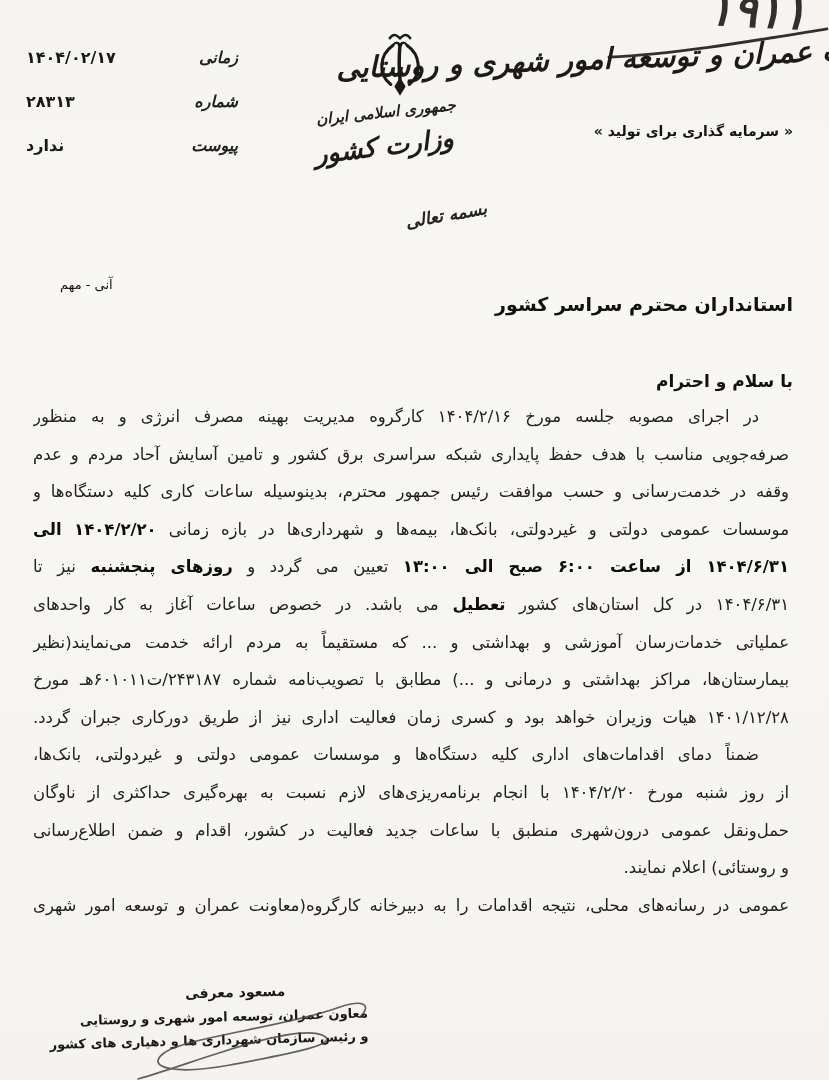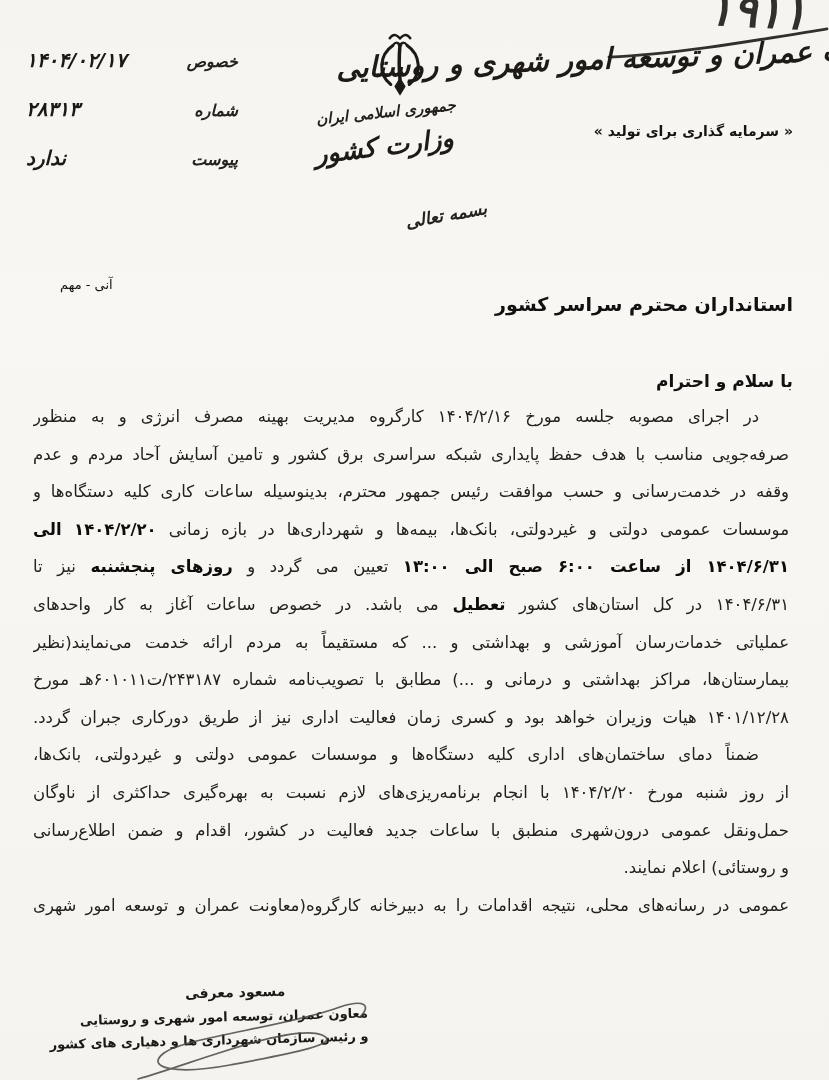--- a/index.html
+++ b/index.html
@@ -32,21 +32,21 @@
   }
   .emblem-ministry{
     position:absolute;top:131px;left:316px;width:138px;text-align:center;
     font-family:"DejaVu Serif",serif;font-style:italic;font-weight:700;
     font-size:26px;color:#1d1a17;transform:rotate(-7deg);white-space:nowrap;
   }
   
   .meta{position:absolute;top:48px;left:26px;width:212px;}
   .meta-row{display:flex;justify-content:space-between;align-items:baseline;margin-bottom:25px;direction:rtl;}
   .meta-label{font-family:"DejaVu Serif",serif;font-style:italic;font-weight:700;font-size:16px;color:#23211e;}
-  .meta-value{font-weight:700;font-size:20px;letter-spacing:1px;color:#1b1916;direction:ltr;font-style:italic;}
+  .meta-value{font-weight:700;font-size:16px;letter-spacing:1px;color:#1b1916;direction:ltr;}
   .besmele{
     position:absolute;top:205px;left:405px;
     font-family:"DejaVu Serif",serif;font-style:italic;font-weight:700;
     font-size:17px;color:#26231f;transform:rotate(-10deg);white-space:nowrap;
   }
   .priority{position:absolute;top:249px;left:60px;font-weight:400;font-size:13px;color:#131110;white-space:nowrap;margin-top:28px;}
   .recipient{position:absolute;top:293px;right:36px;font-weight:700;font-size:19px;color:#121110;text-align:center;}
   .salutation{position:absolute;top:371px;right:36px;font-weight:700;font-size:17px;color:#121110;}
   
   .body-text{position:absolute;top:398px;right:40px;left:33px;direction:rtl;}
@@ -86,21 +86,21 @@
       <path d="M44 17 C57 26 59 45 46 55" stroke-width="3"></path>
       <path d="M44 17 C41 13 38 14 38 17" stroke-width="2.2"></path>
     </g>
     <path d="M37 48 L42.5 57 L37 66 L31.5 57 Z" fill="#1c1a17"></path>
   </svg>
   <div class="emblem-country">جمهوری اسلامی ایران</div>
   <div class="emblem-ministry">وزارت کشور</div>
 
   <div class="meta">
     <div class="meta-row">
-      <span class="meta-label">خصوص</span>
+      <span class="meta-label">زمانی</span>
       <span class="meta-value">۱۴۰۴/۰۲/۱۷</span>
     </div>
     <div class="meta-row">
       <span class="meta-label">شماره</span>
       <span class="meta-value">۲۸۳۱۳</span>
     </div>
     <div class="meta-row">
       <span class="meta-label">پیوست</span>
       <span class="meta-value">ندارد</span>
     </div>
@@ -116,21 +116,21 @@
   <div class="body-text">
       <div class="bline indent"><span>در اجرای مصوبه جلسه مورخ ۱۴۰۴/۲/۱۶ کارگروه مدیریت بهینه مصرف انرژی و به منظور</span></div>
       <div class="bline"><span>صرفه‌جویی مناسب با هدف حفظ پایداری شبکه سراسری برق کشور و تامین آسایش آحاد مردم و عدم</span></div>
       <div class="bline"><span>وقفه در خدمت‌رسانی و حسب موافقت رئیس جمهور محترم، بدینوسیله ساعات کاری کلیه دستگاه‌ها و</span></div>
       <div class="bline"><span>موسسات عمومی دولتی و غیردولتی، بانک‌ها، بیمه‌ها و شهرداری‌ها در بازه زمانی </span><span class="b">۱۴۰۴/۲/۲۰ الی</span></div>
       <div class="bline"><span class="b">۱۴۰۴/۶/۳۱ از ساعت ۶:۰۰ صبح الی ۱۳:۰۰</span><span> تعیین می گردد و </span><span class="b">روزهای پنجشنبه</span><span> نیز تا</span></div>
       <div class="bline"><span>۱۴۰۴/۶/۳۱ در کل استان‌های کشور </span><span class="b">تعطیل</span><span> می باشد. در خصوص ساعات آغاز به کار واحدهای</span></div>
       <div class="bline"><span>عملیاتی خدمات‌رسان آموزشی و بهداشتی و ... که مستقیماً به مردم ارائه خدمت می‌نمایند(نظیر</span></div>
       <div class="bline"><span>بیمارستان‌ها، مراکز بهداشتی و درمانی و ...) مطابق با تصویب‌نامه شماره ۲۴۳۱۸۷/ت۶۰۱۰۱۱هـ مورخ</span></div>
       <div class="bline"><span>۱۴۰۱/۱۲/۲۸ هیات وزیران خواهد بود و کسری زمان فعالیت اداری نیز از طریق دورکاری جبران گردد.</span></div>
-      <div class="bline indent"><span>ضمناً دمای ساختمان‌های اداری کلیه دستگاه‌ها و موسسات عمومی دولتی و غیردولتی، بانک‌ها،</span></div>
+      <div class="bline indent"><span>ضمناً دمای اقدامات‌های اداری کلیه دستگاه‌ها و موسسات عمومی دولتی و غیردولتی، بانک‌ها،</span></div>
       <div class="bline"><span>از روز شنبه مورخ ۱۴۰۴/۲/۲۰ با انجام برنامه‌ریزی‌های لازم نسبت به بهره‌گیری حداکثری از ناوگان</span></div>
       <div class="bline"><span>حمل‌ونقل عمومی درون‌شهری منطبق با ساعات جدید فعالیت در کشور، اقدام و ضمن اطلاع‌رسانی</span></div>
       <div class="bline endline"><span>و روستائی) اعلام نمایند.</span></div>
       <div class="bline"><span>عمومی در رسانه‌های محلی، نتیجه اقدامات را به دبیرخانه کارگروه(معاونت عمران و توسعه امور شهری</span></div>
     </div>
 
   <div class="sig">
     <div class="sig-name">مسعود معرفی</div>
     <div class="sig-title">معاون عمران، توسعه امور شهری و روستایی</div>
     <div class="sig-title">و رئیس سازمان شهرداری ها و دهیاری های کشور</div>

